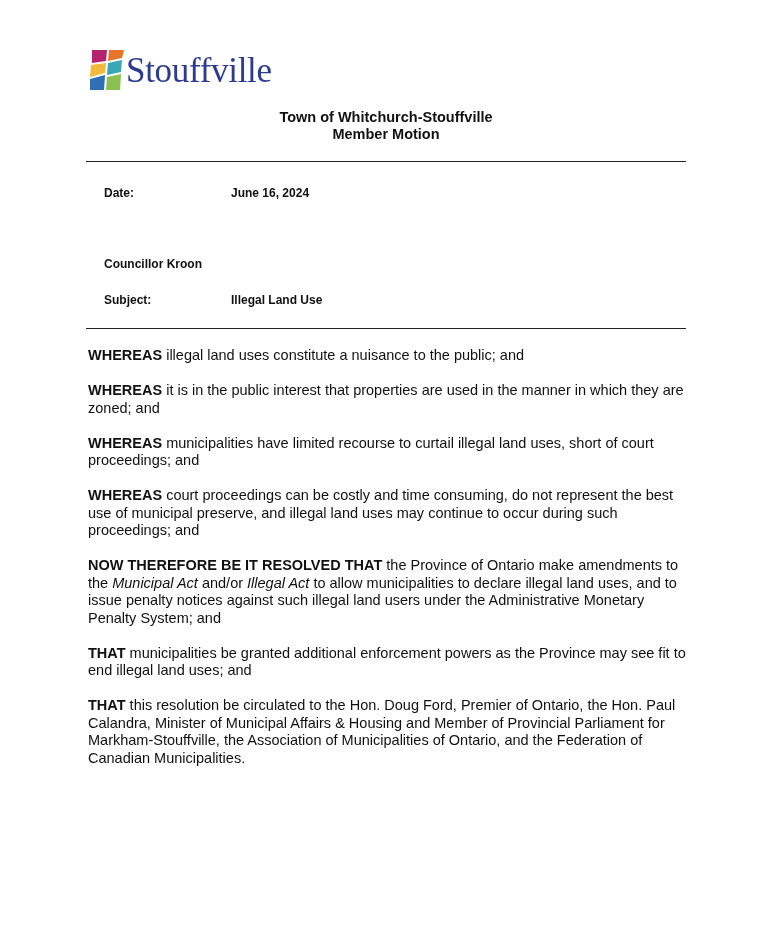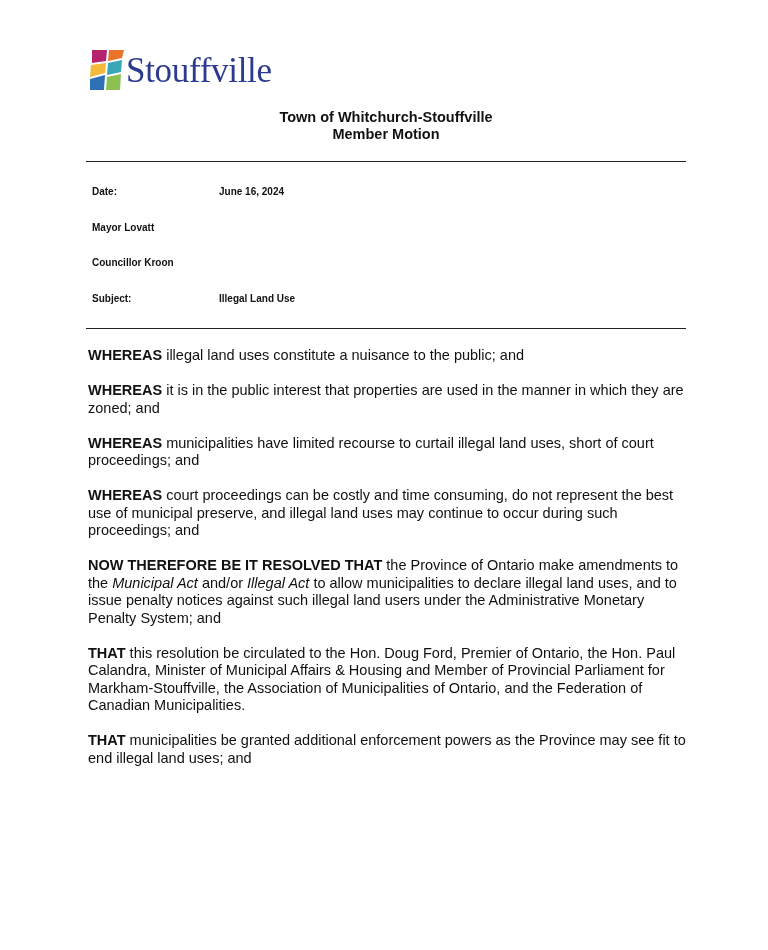--- a/index.html
+++ b/index.html
@@ -13,21 +13,21 @@
       font-family: "Liberation Serif", serif; font-size: 35px; color: #2c3a8f;
       letter-spacing: -0.3px; line-height: 1;
     }
     .heading {
       position: absolute; left: 0; width: 772px; top: 109px; text-align: center;
       font-weight: bold; font-size: 14.5px; line-height: 17px;
     }
     .rule { position: absolute; left: 86px; width: 600px; height: 0; border-top: 1.5px solid #222; }
     .rule.r1 { top: 161px; }
     .rule.r2 { top: 328px; }
-    .meta { position: absolute; left: 92px; top: 186px; font-weight: bold; font-size: 10px; }
+    .meta { position: absolute; left: 104px; top: 186px; font-weight: bold; font-size: 12px; }
     .meta-row { display: flex; height: 35.5px; }
     .meta-label { width: 127px; }
     .body { position: absolute; left: 88px; top: 347px; width: 600px; font-size: 14.5px; line-height: 17.5px; }
     .para { margin: 0 0 17.5px 0; }
     .para b { font-weight: bold; text-align: center; }
   </style>
 </head>
 <body>
 
 <div class="logo">
@@ -48,34 +48,33 @@
 </div>
 
 <div class="rule r1"></div>
 
 <div class="meta">
   <div class="meta-row">
     <span class="meta-label">Date:</span>
     <span>June 16, 2024</span>
   </div>
   <div class="meta-row">
-    <span>Mayor Lovatt</span>
   </div>
   <div class="meta-row">
     <span>Councillor Kroon</span>
   </div>
   <div class="meta-row">
     <span class="meta-label">Subject:</span>
     <span>Illegal Land Use</span>
   </div>
 </div>
 
 <div class="rule r2"></div>
 
 <div class="body">
   <p class="para"><b>WHEREAS</b><span> illegal land uses constitute a nuisance to the public; and</span></p>
   <p class="para"><b>WHEREAS</b><span> it is in the public interest that properties are used in the manner in which they are zoned; and</span></p>
   <p class="para"><b>WHEREAS</b><span> municipalities have limited recourse to curtail illegal land uses, short of court proceedings; and</span></p>
   <p class="para"><b>WHEREAS</b><span> court proceedings can be costly and time consuming, do not represent the best use of municipal preserve, and illegal land uses may continue to occur during such proceedings; and</span></p>
   <p class="para"><b>NOW THEREFORE BE IT RESOLVED THAT</b><span> the Province of Ontario make amendments to the </span><i>Municipal Act</i><span> and/or </span><i>Illegal Act</i><span> to allow municipalities to declare illegal land uses, and to issue penalty notices against such illegal land users under the Administrative Monetary Penalty System; and</span></p>
+  <p class="para"><b>THAT</b><span> municipalities be granted additional enforcement powers as the Province may see fit to end illegal land uses; and</span></p>
   <p class="para"><b>THAT</b><span> this resolution be circulated to the Hon. Doug Ford, Premier of Ontario, the Hon. Paul Calandra, Minister of Municipal Affairs &amp; Housing and Member of Provincial Parliament for Markham-Stouffville, the Association of Municipalities of Ontario, and the Federation of Canadian Municipalities.</span></p>
-  <p class="para"><b>THAT</b><span> municipalities be granted additional enforcement powers as the Province may see fit to end illegal land uses; and</span></p>
 </div>
 
 </body></html>

